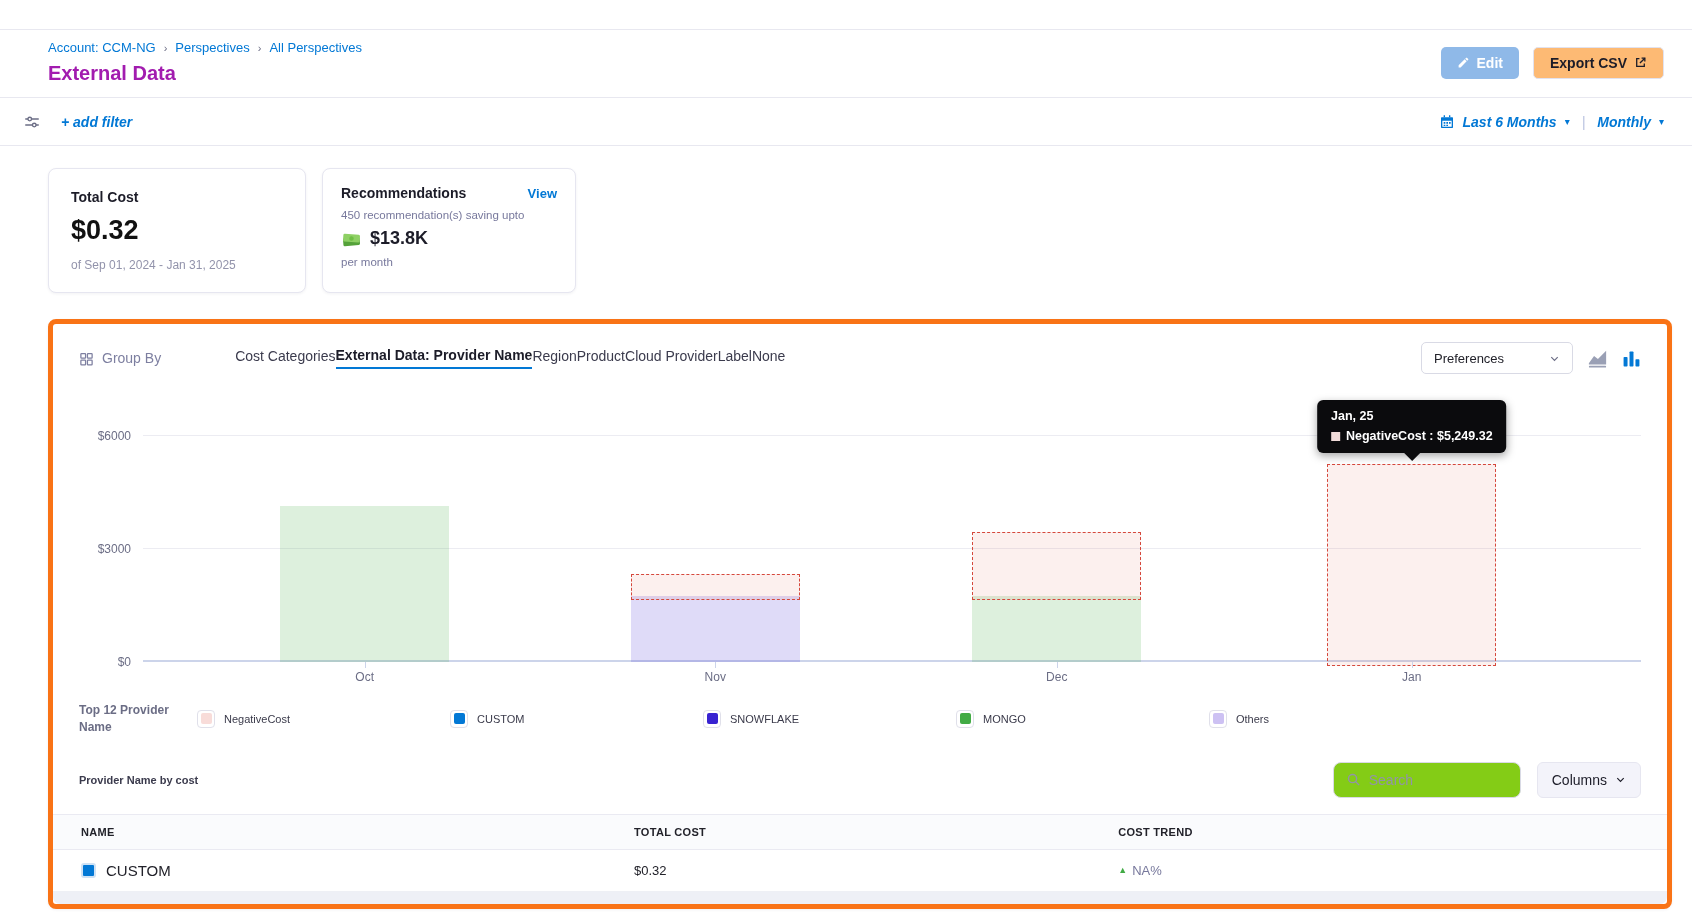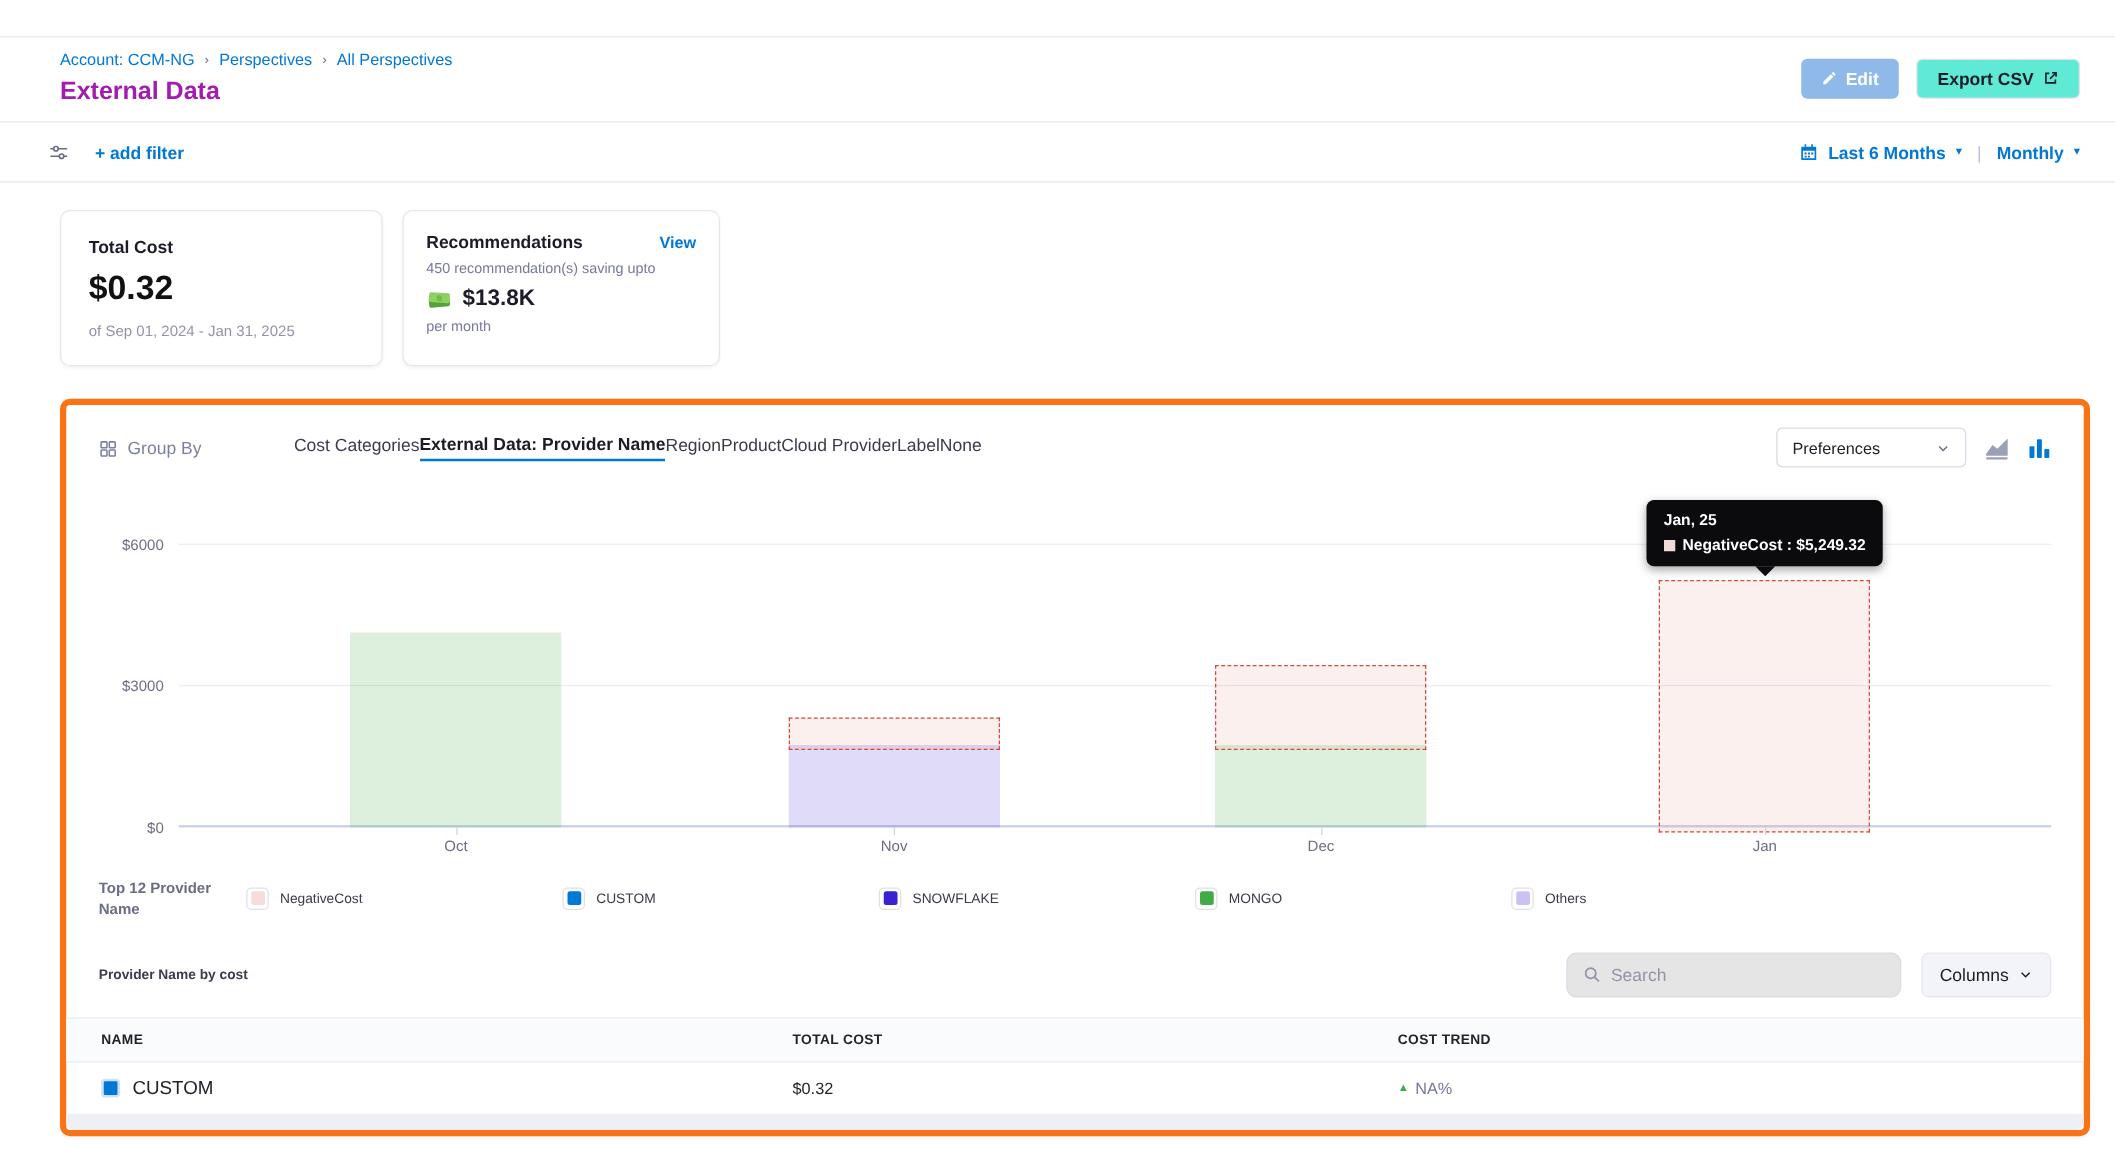--- a/index.html
+++ b/index.html
@@ -13,25 +13,25 @@
     padding:10px 28px 12px 48px; border-bottom:1px solid #e8e8f0; }
   .crumbs { font-size:13px; color:#0278d5; display:flex; gap:8px; align-items:center; margin-bottom:7px; }
   .crumb { cursor:pointer; }
   .crumb-sep { color:#6b6d85; font-size:11px; }
   .page-title { font-size:20px; font-weight:bold; color:#a21caf; }
   .header-actions { display:flex; gap:14px; }
   .btn { height:32px; border:none; border-radius:5px; font-size:14px; font-weight:bold;
     display:inline-flex; align-items:center; gap:7px; padding:0 16px; cursor:pointer;
     font-family:inherit; }
   .btn-edit { background:#8fb9e8; color:#fff; }
-  .btn-export { background:#5eead4; color:#1c1c28; border:1px solid #e2e2ee; }
+  .btn-export { background:#fdba74; color:#1c1c28; border:1px solid #e2e2ee; }
 
   
   .filter-bar { display:flex; justify-content:space-between; align-items:center;
-    padding:0 28px 0 38px; height:48px; border-bottom:1px solid #e8e8f0; }
+    padding:0 28px 0 23px; height:48px; border-bottom:1px solid #e8e8f0;font-style:italic; }
   .filter-left { display:flex; align-items:center; gap:20px; }
   .add-filter { color:#0278d5; font-size:14px; font-weight:bold; cursor:pointer; }
   .filter-right { display:flex; align-items:center; gap:8px; color:#0278d5;
     font-size:14px; font-weight:bold; }
   .caret { font-size:10px; color:#0278d5; }
   .vsep { color:#b9c2e0; font-weight:normal; padding:0 4px; }
 
   
   .cards-row { display:flex; gap:16px; padding:22px 28px 0 48px; }
   .card { background:#fff; border:1px solid #e6e6f0; border-radius:8px;
@@ -93,22 +93,22 @@
   .swatch-outer { width:18px; height:18px; border:1px solid #e0e0ea; border-radius:4px;
     background:#fff; padding:2.5px; }
   .swatch-inner { width:100%; height:100%; border-radius:2px; }
   .legend-label { font-size:11px; color:#3a3a4a; }
 
   
   .table-toolbar { display:flex; justify-content:space-between; align-items:center;
     padding:16px 26px 16px; }
   .table-title { font-size:11px; font-weight:bold; color:#3b3b4d; }
   .toolbar-right { display:flex; align-items:center; gap:16px; }
-  .search-box { width:268px; height:36px; border:1px solid #d9dae5; border-radius:8px;
-    display:flex; align-items:center; gap:8px; padding:0 12px; background:#e5e5e5; }
+  .search-box { width:188px; height:36px; border:1px solid #d9dae5; border-radius:8px;
+    display:flex; align-items:center; gap:8px; padding:0 12px; background:#84cc16; }
   .search-box input { border:none; outline:none; font-size:14px; color:#22222a; width:100%;
     font-family:inherit; background:transparent; }
   .search-box input::placeholder { color:#9293ab; }
   .columns-btn { height:36px; background:#f3f3fa; border:1px solid #e6e6f0; border-radius:6px;
     padding:0 14px; font-size:14px; color:#1c1c28; display:flex; align-items:center; gap:8px;
     cursor:pointer; font-family:inherit; }
 
   table { width:100%; border-collapse:collapse; }
   thead tr { background:#fafbfd; border-top:1px solid #eaeaf2; border-bottom:1px solid #eaeaf2; }
   th { text-align:left; font-size:11px; font-weight:bold; color:#22222a; letter-spacing:.3px;

